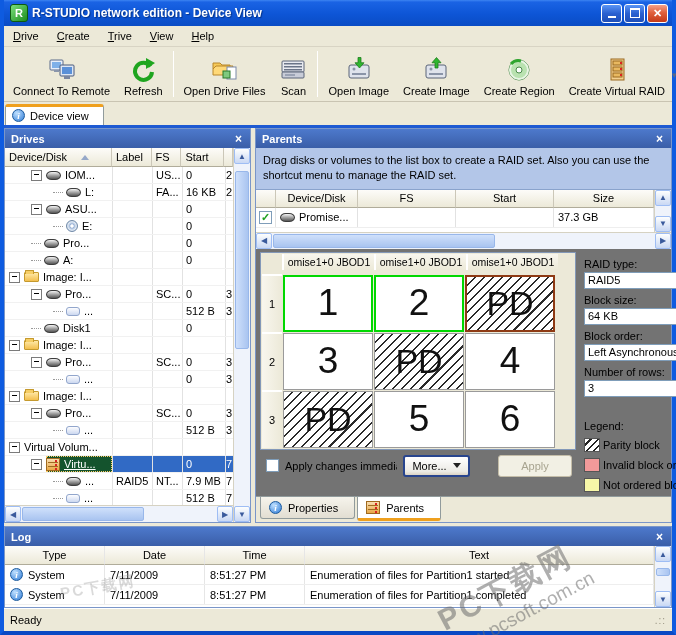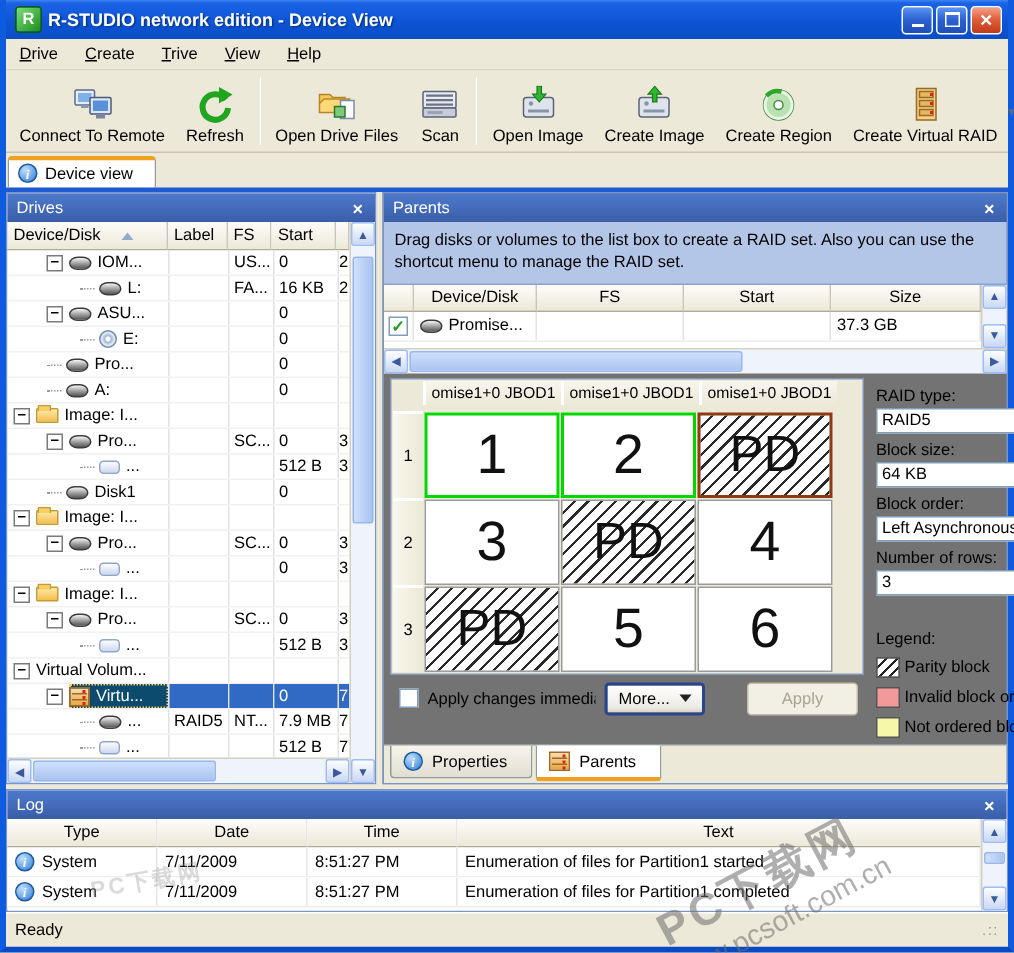--- a/index.html
+++ b/index.html
@@ -35,21 +35,21 @@
   
   .tabrow{height:23px;display:flex;align-items:flex-end;background:#ece9d8;flex:none;padding-left:1px;}
   .vtab{display:flex;align-items:center;gap:5px;background:#fff;border:1px solid #919b9c;border-bottom:none;
         border-top:3px solid #efa01e;border-radius:3px 3px 0 0;padding:2px 14px 3px 6px;height:21px;box-sizing:border-box;}
   .mainsep{height:3px;background:#1e5ad2;flex:none;}
   
   .main{flex:1;display:flex;min-height:0;background:#ece9d8;}
   .panel{display:flex;flex-direction:column;border:1px solid #7a96c8;background:#fff;min-height:0;}
   .ptitle{height:19px;flex:none;background:linear-gradient(180deg,#4d79cc,#3a5ea8);color:#fff;
           display:flex;align-items:center;padding:0 6px;}
-  .ptitle .cap{flex:1;}
+  .ptitle .cap{flex:1;font-weight:bold;}
   .pclose{color:#fff;font-size:12px;font-weight:bold;line-height:1;padding:0 2px;}
   
   .drives{width:245px;flex:none;margin:0;display:flex;flex-direction:column;}
   .dbody{flex:1;display:flex;min-height:0;}
   .dleft{flex:1;display:flex;flex-direction:column;min-width:0;}
   .hrow{display:flex;flex:none;height:19px;}
   .hcell{background:linear-gradient(#fdfcf9,#ece9d8);border-right:1px solid #cbc7b8;border-bottom:1px solid #b0ac9a;
          padding:2px 4px;box-sizing:border-box;display:flex;align-items:center;white-space:nowrap;overflow:hidden;}
   .sortup{width:0;height:0;border-left:4px solid transparent;border-right:4px solid transparent;border-bottom:5px solid #96a8c8;margin-left:14px;}
   .treebody{flex:1;overflow:hidden;background:#fff;}
@@ -67,21 +67,21 @@
   .i-part{width:14px;height:9px;border-radius:3px;background:linear-gradient(#fdfdff,#ccd8f0);border:1px solid #92a6cc;box-sizing:border-box;}
   .i-folder{width:15px;height:10px;background:linear-gradient(#ffe9a8,#f3bf4e);border:1px solid #c59a2e;position:relative;border-radius:1px;box-sizing:border-box;}
   .i-folder::before{content:"";position:absolute;top:-3px;left:0;width:7px;height:3px;background:#f6ce66;border:1px solid #c59a2e;border-bottom:none;border-radius:1px 1px 0 0;}
   .i-cd{width:12px;height:12px;border-radius:50%;background:radial-gradient(circle,#ffffff 18%,#9fb6d8 30%,#e2ebf5 60%,#8ea8cc);border:1px solid #718aa8;box-sizing:border-box;}
   .i-raid{width:14px;height:13px;background:linear-gradient(#f8ddb0,#e8a845);border:1px solid #a06a20;position:relative;box-sizing:border-box;}
   .i-raid::before{content:"";position:absolute;left:1px;right:1px;top:3px;height:1px;background:#a06a20;box-shadow:0 4px 0 #a06a20;}
   .i-raid::after{content:"";position:absolute;right:2px;top:1px;width:2px;height:2px;background:#d22;box-shadow:0 4px 0 #d22,0 8px 0 #d22;}
   .i-info{width:13px;height:13px;border-radius:50%;background:radial-gradient(circle at 35% 30%,#bfe0ff,#2e7bd6);border:1px solid #1b5a9e;color:#fff;
           font:italic bold 9px "Liberation Serif",serif;display:flex;align-items:center;justify-content:center;box-sizing:border-box;}
   .trow .hl{display:flex;align-items:center;flex:1;height:100%;}
-  .trow.sel .hl{background:#0c4a6e;color:#fff;outline:1px dotted #ffcc66;outline-offset:-1px;}
+  .trow.sel .hl{background:#14532d;color:#fff;outline:1px dotted #ffcc66;outline-offset:-1px;text-decoration:underline;}
   .trow.sel .c-lbl,.trow.sel .c-fs,.trow.sel .c-st,.trow.sel .c-x{background:#316ac5;color:#fff;}
   
   .sbv{width:16px;flex:none;background:#eff3fb;display:flex;flex-direction:column;border-left:1px solid #d6d2c2;}
   .sbh{height:16px;flex:none;background:#eff3fb;display:flex;border-top:1px solid #d6d2c2;}
   .sbbtn{width:16px;height:16px;flex:none;background:linear-gradient(180deg,#fdfefe,#c9d8f4);border:1px solid #9ebdf4;border-radius:2px;
          color:#3a5a9c;font-size:8px;display:flex;align-items:center;justify-content:center;box-sizing:border-box;}
   .sbthumb-v{width:14px;margin:1px;background:linear-gradient(90deg,#cfe0fb,#a9c4f0);border:1px solid #98b7ea;border-radius:2px;box-sizing:border-box;}
   .sbthumb-h{height:14px;margin:1px;background:linear-gradient(180deg,#cfe0fb,#a9c4f0);border:1px solid #98b7ea;border-radius:2px;box-sizing:border-box;}
   .sbtrack{flex:1;}
   

